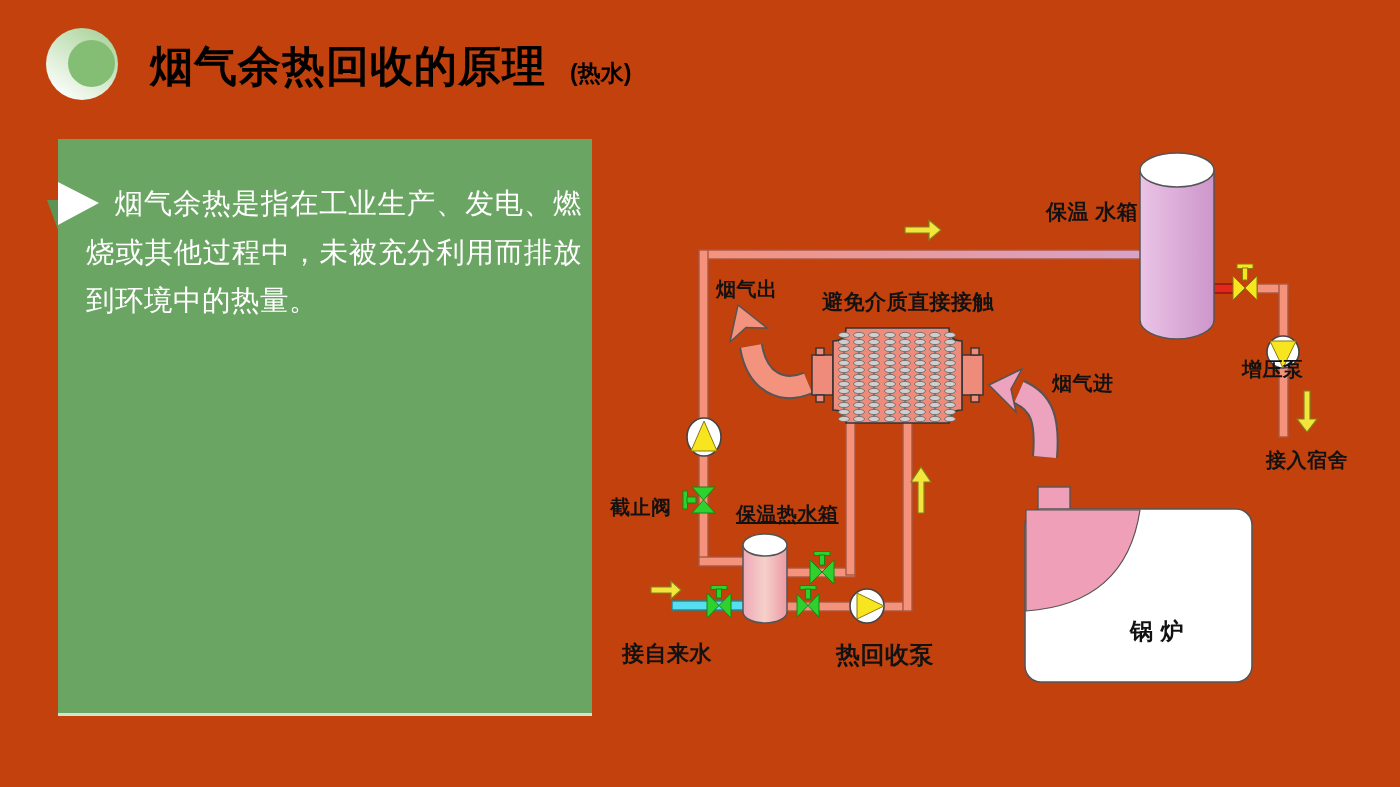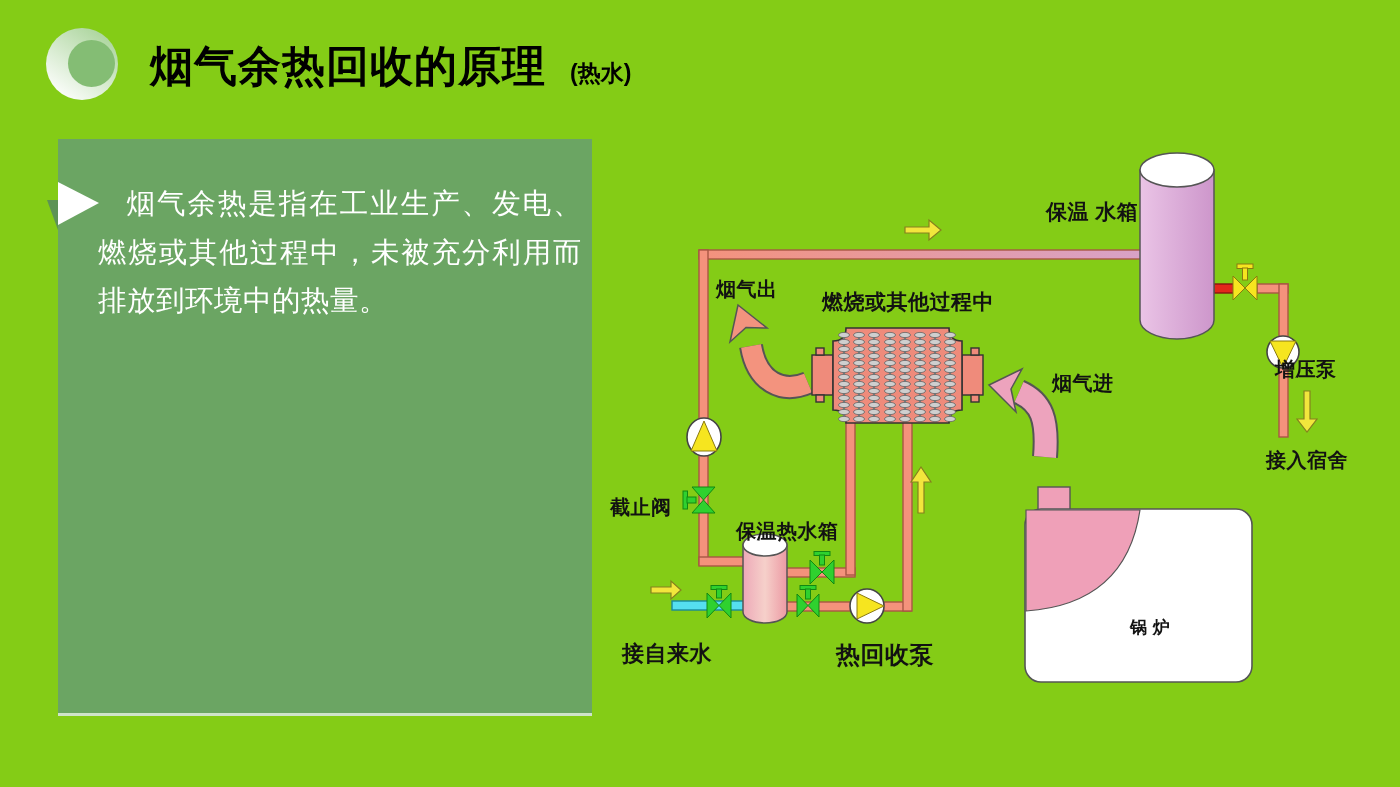--- a/index.html
+++ b/index.html
@@ -1,37 +1,37 @@
 <!DOCTYPE html>
 <html><head>
 <meta charset="utf-8">
 <style>
   html,body{margin:0;padding:0;background:#e8e8e8;}
   .slide{
-    position:relative;width:1400px;height:787px;background:#84cc16;overflow:hidden;
+    position:relative;width:1400px;height:787px;background:#c2410c;overflow:hidden;
     font-family:"Liberation Sans","DejaVu Sans",sans-serif;
   }
   
   .logo-outer{
     position:absolute;left:46px;top:28px;width:72px;height:72px;border-radius:50%;
     background:linear-gradient(215deg,#a8d399 8%,#d9ecd2 55%,#ffffff 92%);
   }
   .logo-inner{
     position:absolute;left:68px;top:40px;width:47px;height:47px;border-radius:50%;
     background:#84bd74;
   }
   .titlebar{
     position:absolute;left:150px;top:38px;display:flex;align-items:baseline;color:#000;
   }
   .title{font-size:43px;font-weight:bold;letter-spacing:1px;}
   .subtitle{font-size:23px;font-weight:bold;margin-left:24px;}
   
   .textbox{
     position:absolute;left:58px;top:139px;width:534px;height:574px;background:#6BA563;
-    box-sizing:border-box;padding:40px 10px 0 40px;color:#ffffff;
+    box-sizing:border-box;padding:40px 10px 0 28px;color:#ffffff;
     box-shadow:0 3px 0 #cfe4c9;
   }
   .textbox p{
     margin:0 0 17px 0;font-size:28.5px;line-height:48.5px;letter-spacing:.5px;
     text-indent:1em;text-align:justify;
   }
   .notch-white{
     position:absolute;left:0;top:43px;width:0;height:0;
     border-top:21px solid transparent;border-bottom:22px solid transparent;
     border-left:41px solid #ffffff;
@@ -212,23 +212,23 @@
     <g fill="#F2E63C" stroke="#85801E" stroke-width="1.2">
       <polygon points="905,227 929,227 929,220 941,230 929,240 929,233 905,233"></polygon>
       <polygon points="918,513 918,482 911,482 921,467 931,482 924,482 924,513"></polygon>
       <polygon points="651,587 671,587 671,581 681,590 671,599 671,593 651,593"></polygon>
       <polygon points="1304,391 1310,391 1310,419 1317,419 1307,432 1297,419 1304,419"></polygon>
     </g>
   </svg>
 
   <div class="dlabel" style="left:1046px;top:198px;font-size:21px;text-align:center;">保温 水箱</div>
   <div class="dlabel" style="left:716px;top:276px;">烟气出</div>
-  <div class="dlabel" style="left:822px;top:288px;font-size:21px;">燃烧或其他过程中</div>
+  <div class="dlabel" style="left:822px;top:288px;font-size:21px;">避免介质直接接触</div>
   <div class="dlabel" style="left:1052px;top:370px;">烟气进</div>
-  <div class="dlabel" style="left:1275px;top:356px;">增压泵</div>
+  <div class="dlabel" style="left:1242px;top:356px;">增压泵</div>
   <div class="dlabel" style="left:1266px;top:447px;">接入宿舍</div>
   <div class="dlabel" style="left:610px;top:494px;">截止阀</div>
-  <div class="dlabel" style="left:736px;top:518px;">保温热水箱</div>
+  <div class="dlabel" style="left:736px;top:501px;text-decoration:underline;">保温热水箱</div>
   <div class="dlabel" style="left:622px;top:639px;font-size:22px;text-align:right;">接自来水</div>
   <div class="dlabel" style="left:836px;top:639px;font-size:24px;text-align:center;">热回收泵</div>
-  <div class="dlabel" style="left:1130px;top:616px;font-size:17px;text-align:center;">锅 炉</div>
+  <div class="dlabel" style="left:1130px;top:616px;font-size:23px;text-align:center;">锅 炉</div>
 
 </div>
 
 </body></html>

